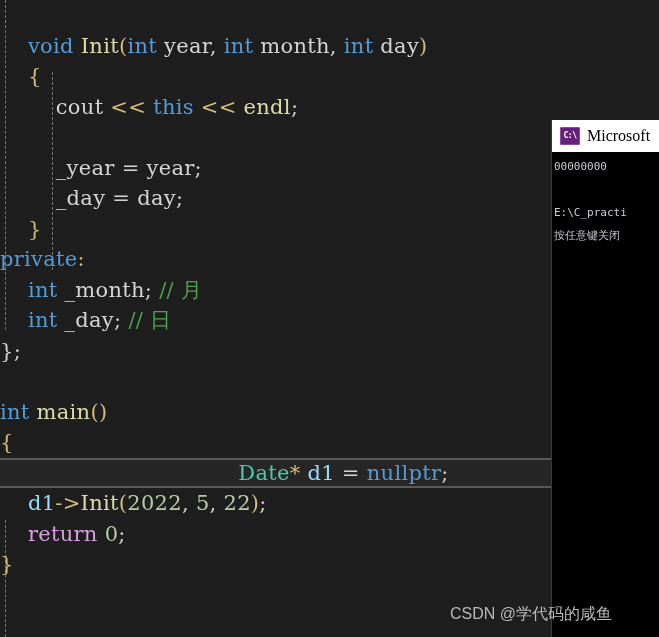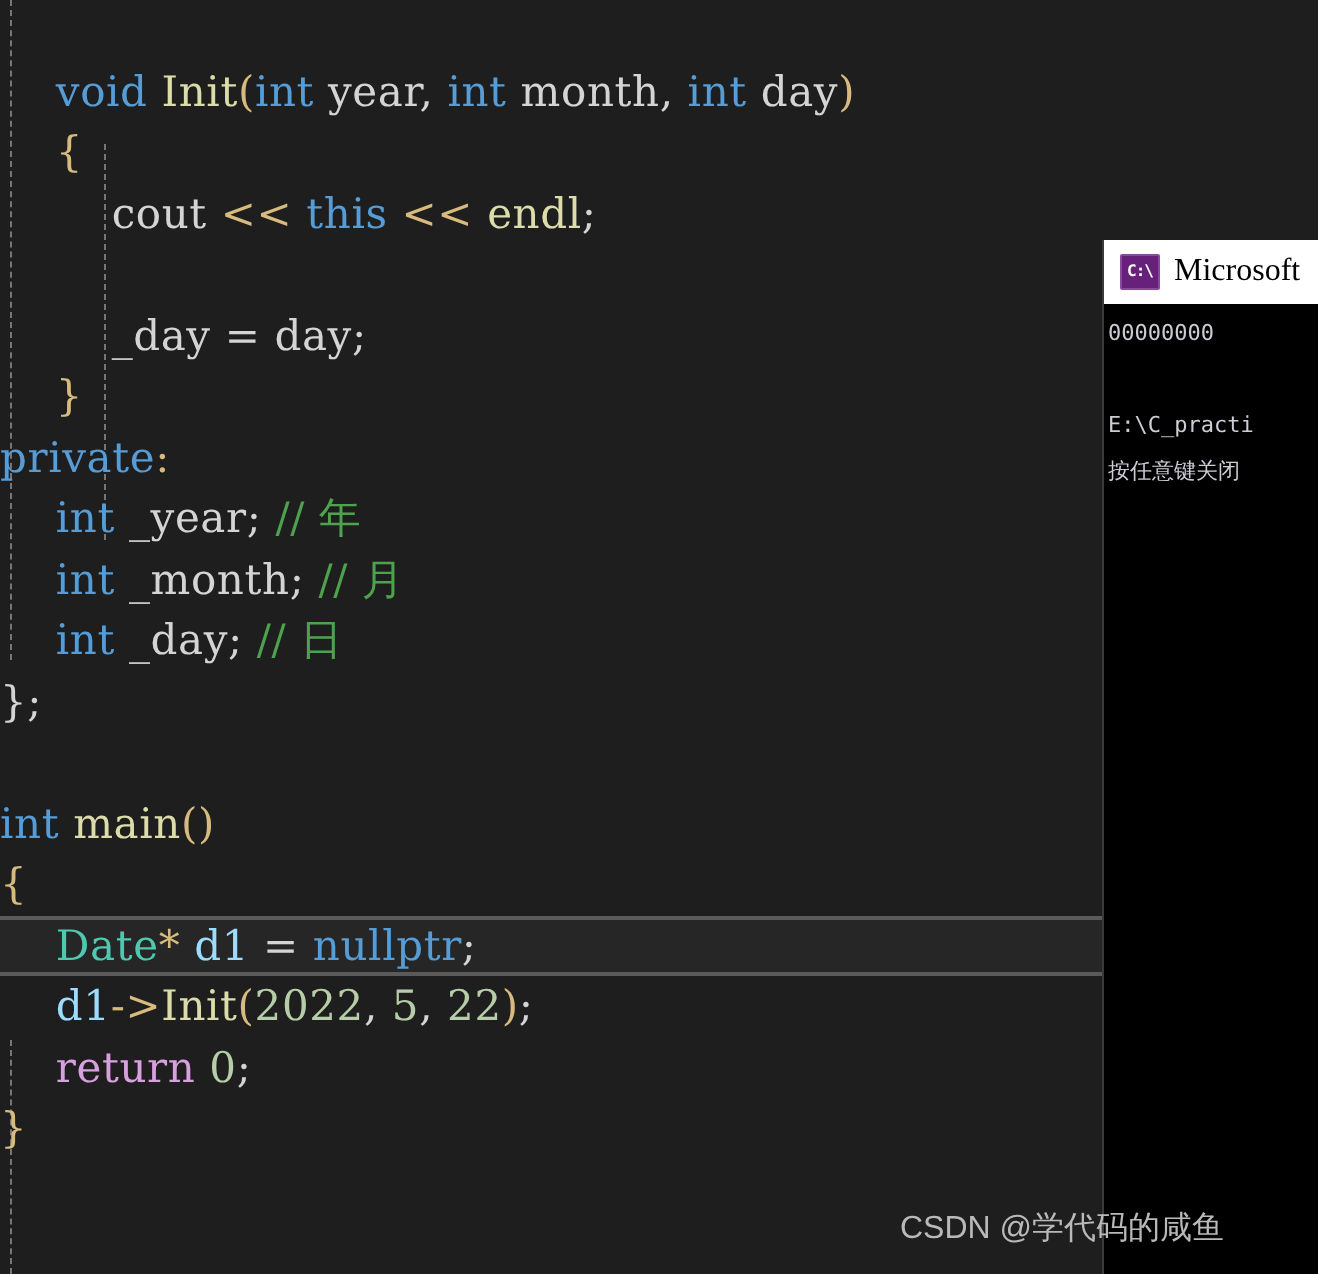--- a/index.html
+++ b/index.html
@@ -46,20 +46,21 @@
   .line .txt {
     position: relative;
     z-index: 3;
     display: inline-block;
     padding-left: 0px;
   }
 
   
   .line.current {
     background: #262626;
+    text-align: center;
   }
   .line.current::before,
   .line.current::after {
     content: "";
     position: absolute;
     left: 0;
     width: 551px;
     height: 2px;
     background: #5a5a5a;
     z-index: 4;
@@ -181,29 +182,29 @@
       <div class="line"><span class="txt">&nbsp;</span></div>
 
       <div class="line"><span class="txt">    <span class="kw">void</span><span class="id"> </span><span class="fn">Init</span><span class="paren">(</span><span class="kw">int</span><span class="id"> year, </span><span class="kw">int</span><span class="id"> month, </span><span class="kw">int</span><span class="id"> day</span><span class="paren">)</span></span></div>
 
       <div class="line"><span class="txt">    <span class="paren">{</span></span></div>
 
       <div class="line"><span class="txt">        <span class="id">cout</span><span class="gold"> &lt;&lt; </span><span class="kw">this</span><span class="gold"> &lt;&lt; </span><span class="fn">endl</span><span class="punc">;</span></span></div>
 
       <div class="line"><span class="txt">&nbsp;</span></div>
 
+      <div class="line"><span class="txt">        <span class="id">_year</span><span class="op"> = </span><span class="id">year</span><span class="punc">;</span></span></div>
 
 
       <div class="line"><span class="txt">        <span class="id">_day</span><span class="op"> = </span><span class="id">day</span><span class="punc">;</span></span></div>
 
       <div class="line"><span class="txt">    <span class="paren">}</span></span></div>
 
       <div class="line"><span class="txt"><span class="kw">private</span><span class="gold">:</span></span></div>
 
-      <div class="line"><span class="txt">    <span class="kw">int</span><span class="id"> _year</span><span class="punc">;</span><span class="cmt"> // 年</span></span></div>
 
       <div class="line"><span class="txt">    <span class="kw">int</span><span class="id"> _month</span><span class="punc">;</span><span class="cmt"> // 月</span></span></div>
 
       <div class="line"><span class="txt">    <span class="kw">int</span><span class="id"> _day</span><span class="punc">;</span><span class="cmt"> // 日</span></span></div>
 
       <div class="line"><span class="txt"><span class="punc">};</span></span></div>
 
       <div class="line"><span class="txt">&nbsp;</span></div>
 
       <div class="line"><span class="txt"><span class="kw">int</span><span class="fn"> main</span><span class="paren">()</span></span></div>

